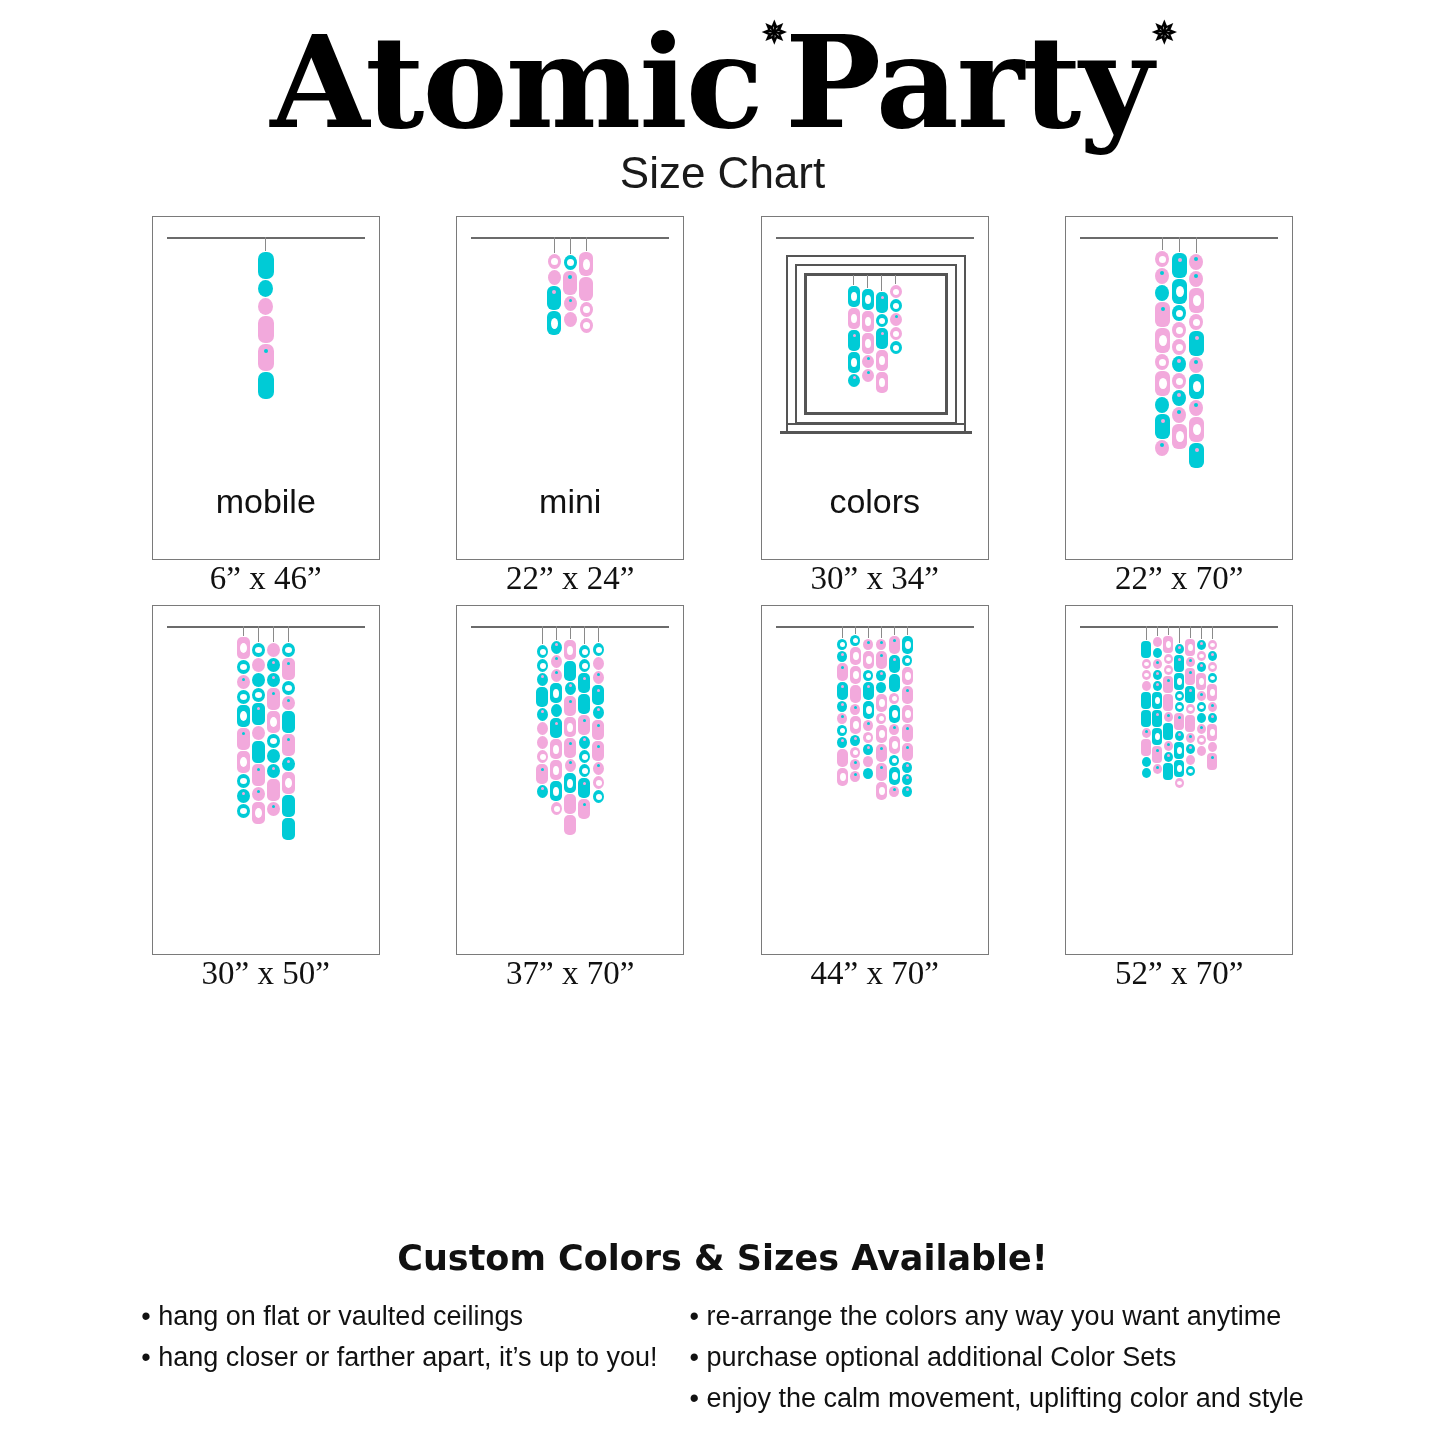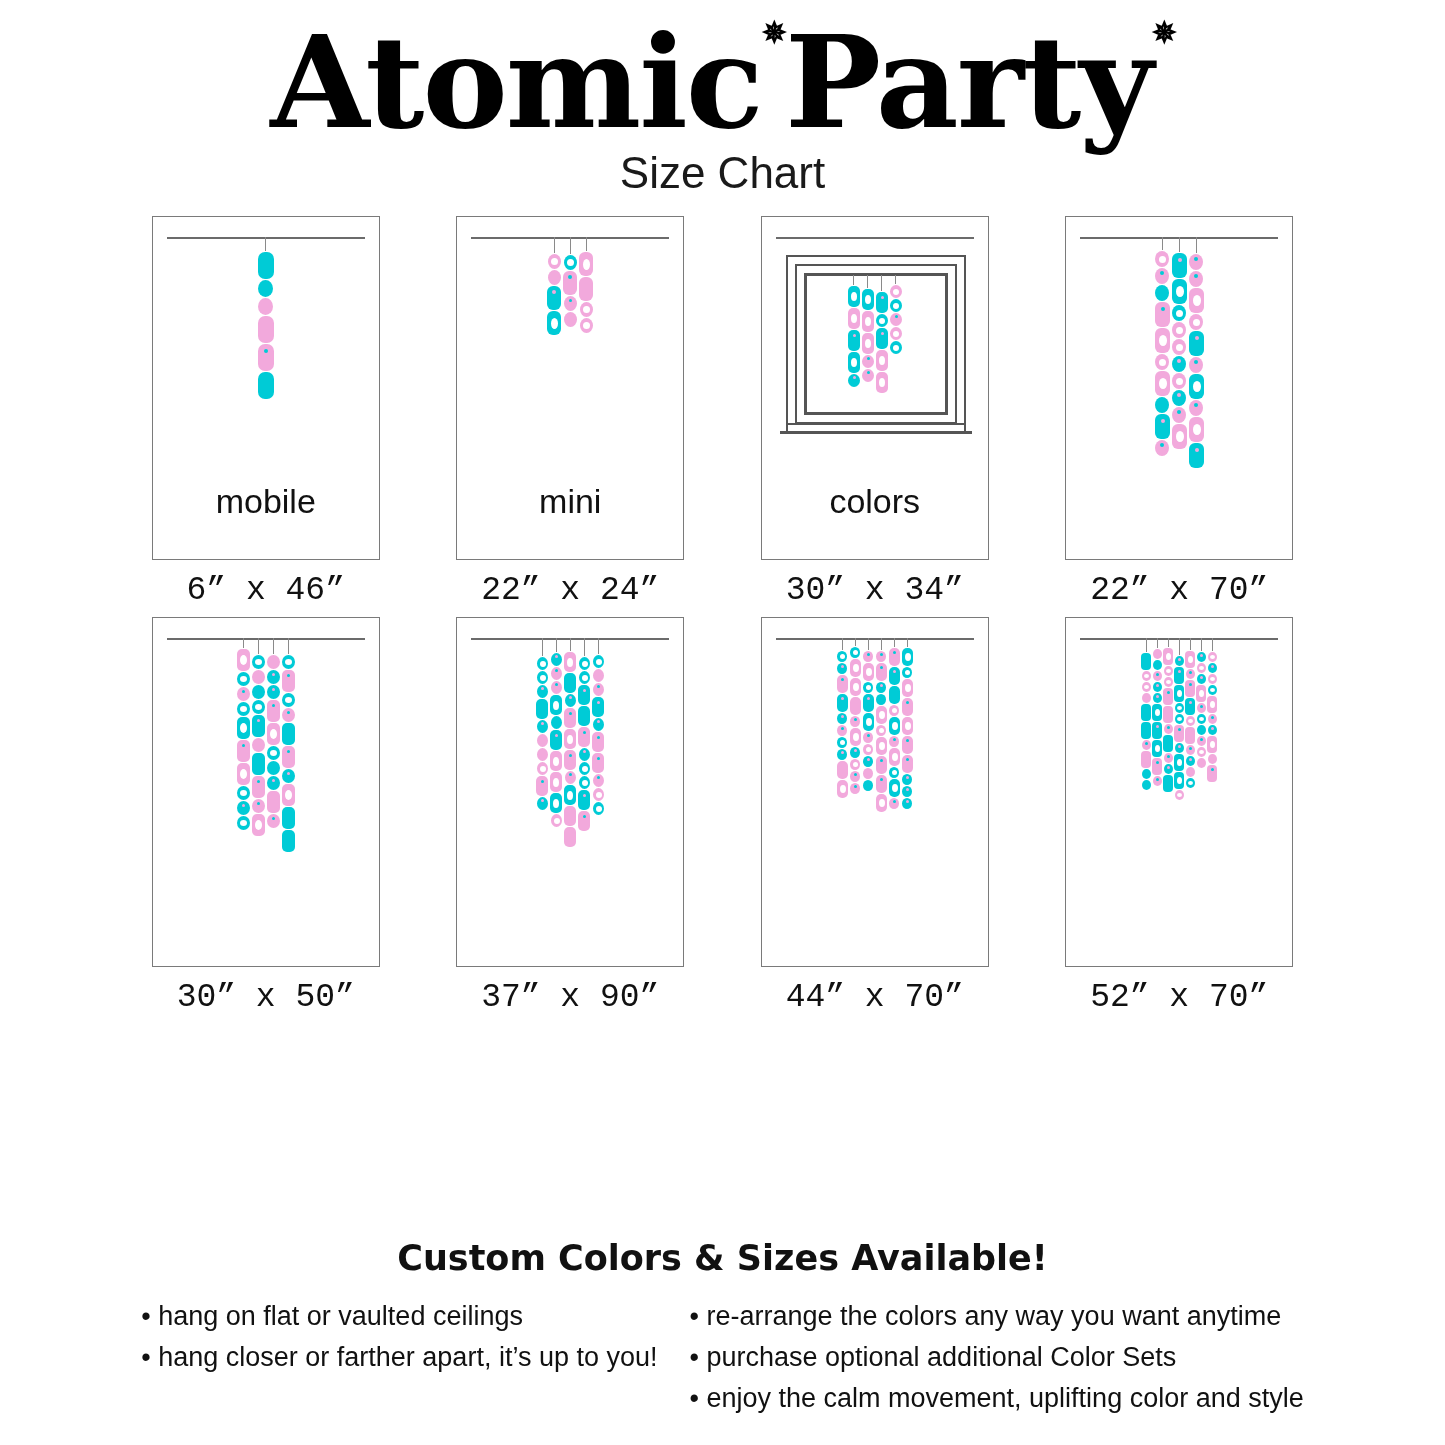--- a/index.html
+++ b/index.html
@@ -95,23 +95,22 @@
     left: 0;
     right: 0;
     bottom: 38px;
     text-align: center;
     font-size: 34px;
     font-weight: 300;
     color: #111;
     font-family: "Liberation Sans", sans-serif;
   }
   .dims {
-    margin-top: 12px;
     font-size: 33px;
-    font-family: Liberation Mono, monospace;
+    font-family: Liberation Serif, serif;
     color: #111;
     font-weight: 400;
   }
 
   
   .art {
     position: absolute;
     left: 0;
     right: 0;
     top: 20px;
@@ -769,21 +768,21 @@
             </div>
             <div class="bead oval" style="width: 11px; height: 13px; background: rgb(242, 169, 220);">
               <div class="ring" style="width: 6px; height: 6px; left: 3px; top: 4px;"></div>
             </div>
             <div class="bead oval" style="width: 11px; height: 13px; background: rgb(0, 203, 214);">
               <div class="ring" style="width: 6px; height: 6px; left: 3px; top: 4px;"></div>
             </div>
           </div>
         </div>
     </div>
-    <div class="dims">37” x 90”</div>
+    <div class="dims">37” x 70”</div>
   </div>
 
   <div class="cell">
     <div class="panel row2">
       <div class="rod"></div>
       <div class="art" id="art-6" style="top: 20px; gap: 2px;">
           <div class="col">
             <div class="string" style="height: 12px;"></div>
             <div class="bead oval" style="width: 10px; height: 11px; background: rgb(0, 203, 214);">
               <div class="ring" style="width: 5px; height: 5px; left: 3px; top: 3px;"></div>

